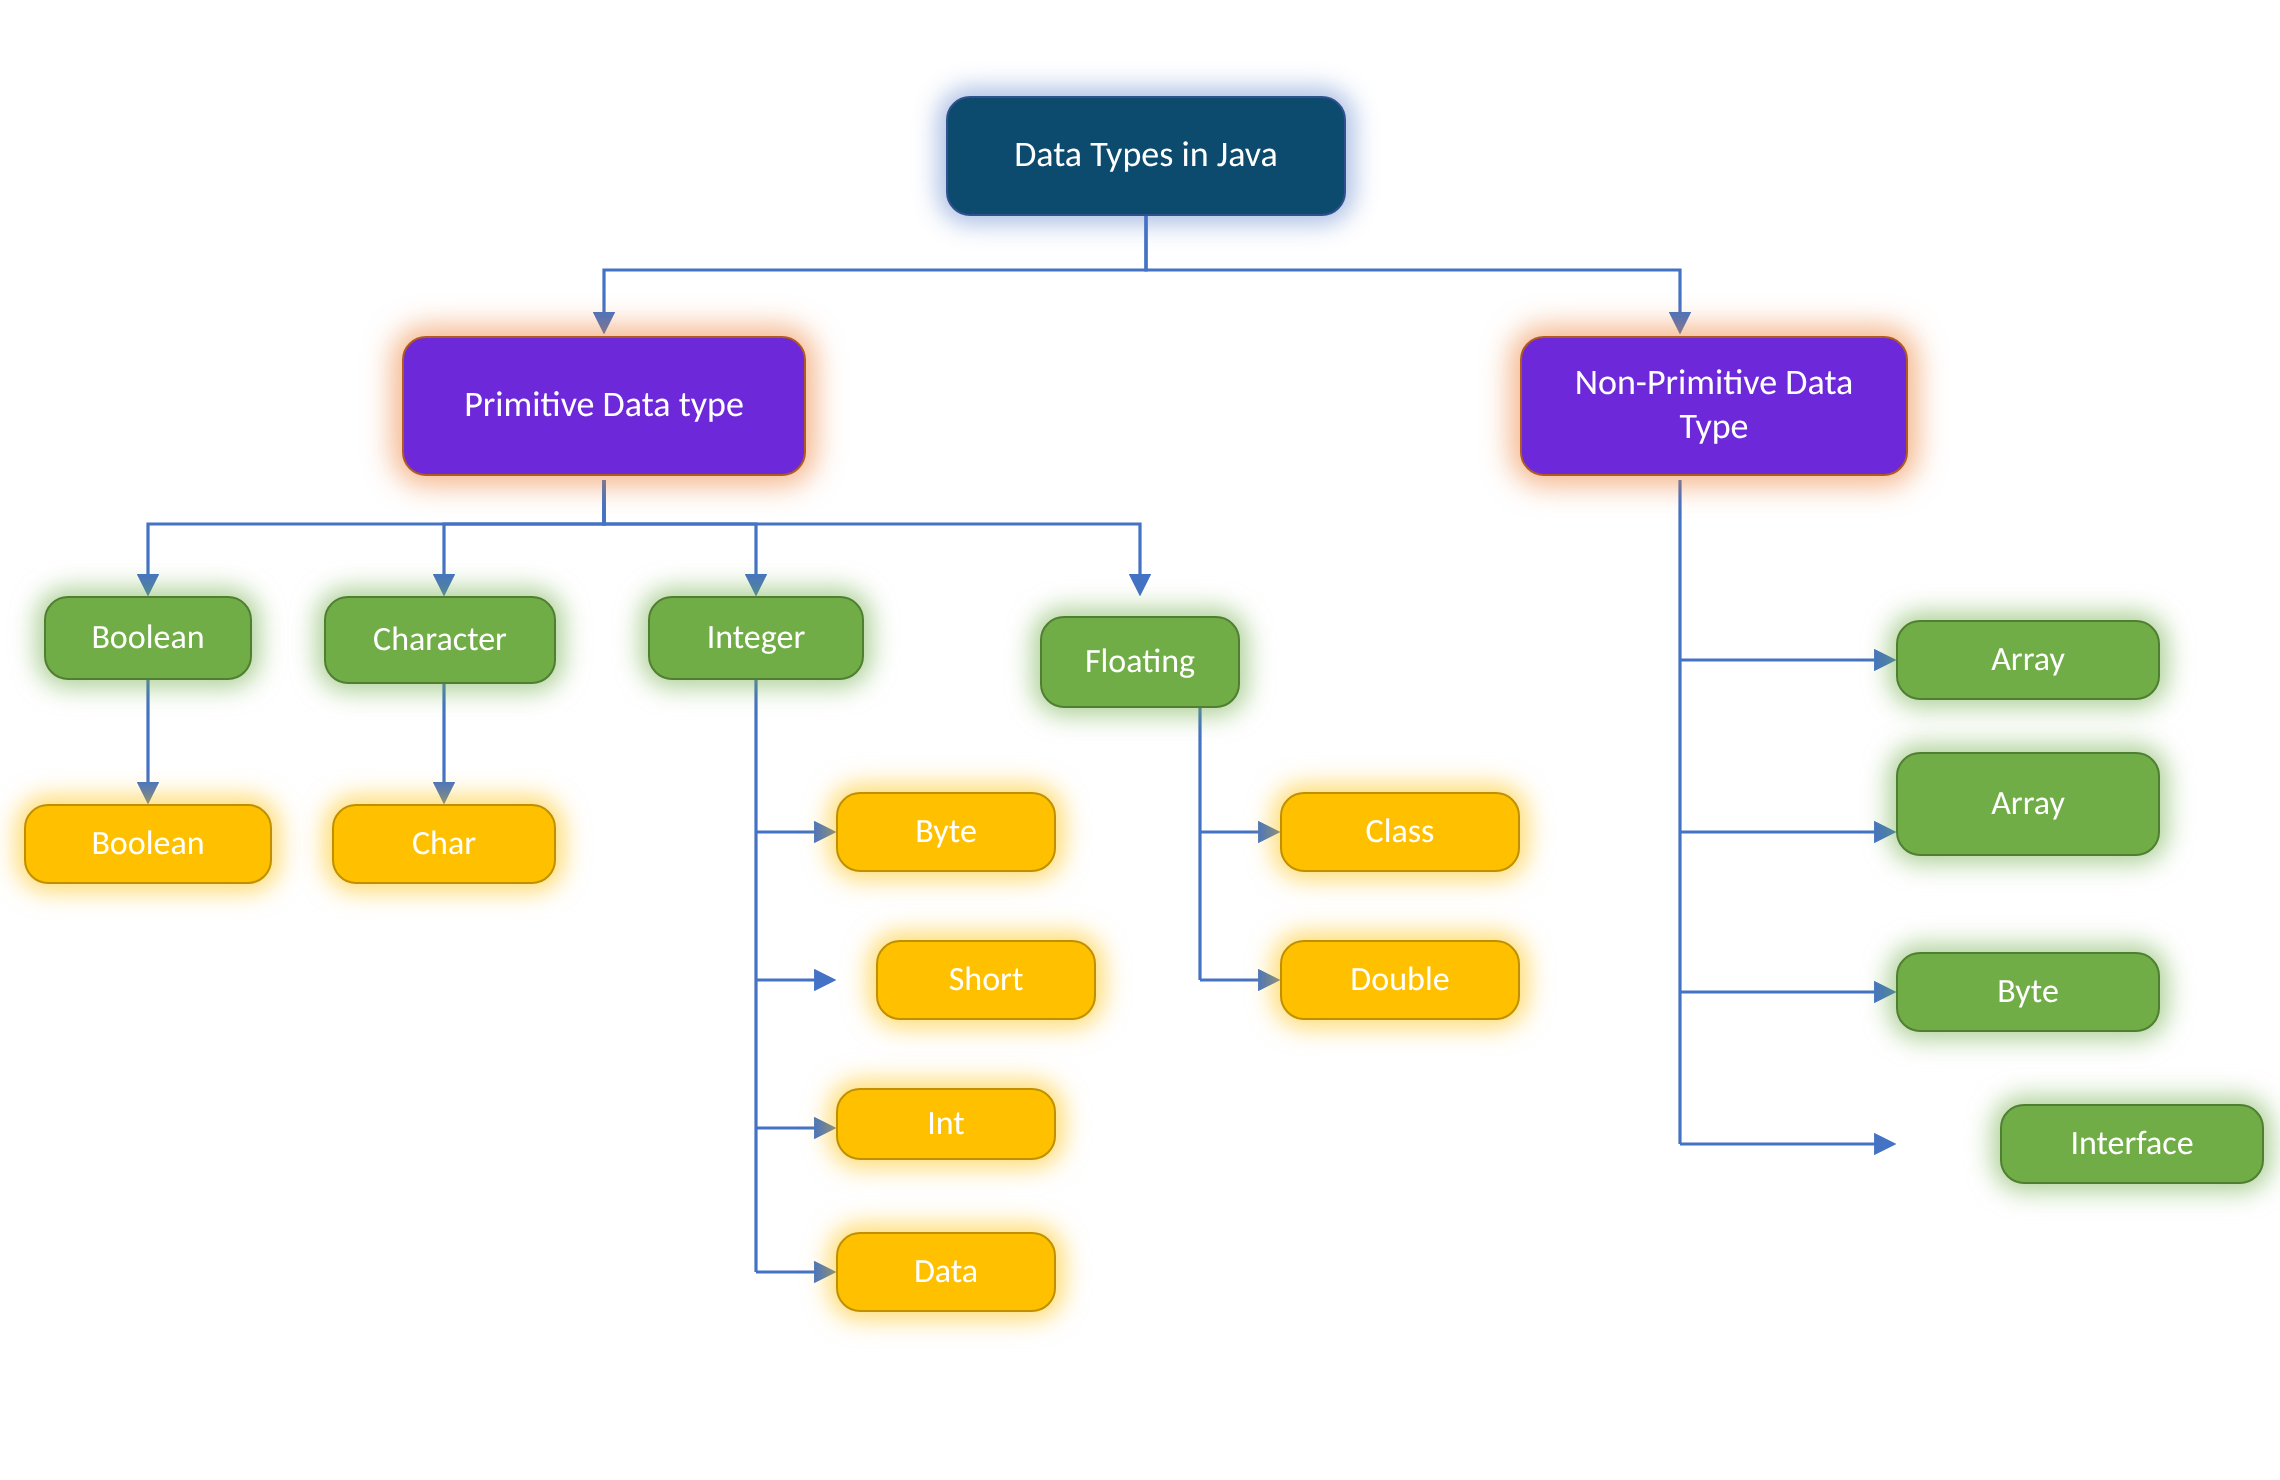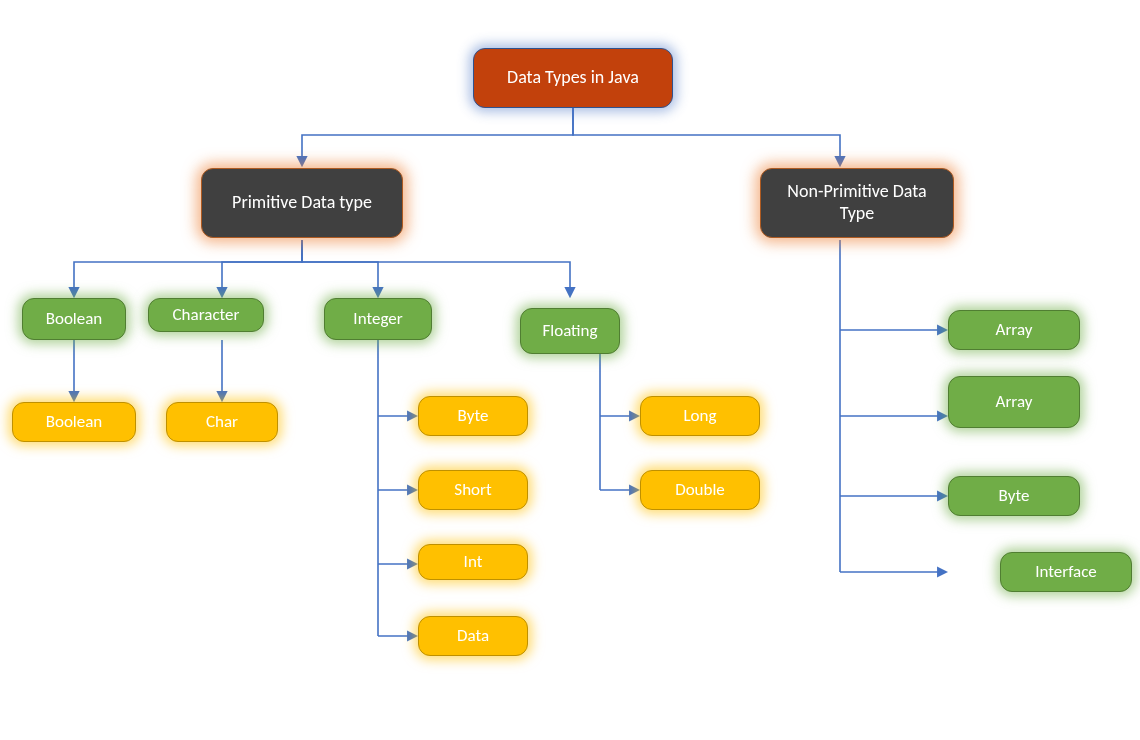--- a/index.html
+++ b/index.html
@@ -14,27 +14,27 @@
     display:flex;align-items:center;justify-content:center;
     text-align:center;
     color:#fff;
     border-radius:12px;
     box-sizing:border-box;
     font-size:17px;
     line-height:1.2;
     padding:4px 8px;
   }
   .blue{
-    background:#c2410c;
+    background:#0c4a6e;
     border:1.5px solid #2f528f;
     box-shadow:0 0 12px 4px rgba(68,114,196,.45);
     font-size:18px;
   }
   .orange{
-    background:#404040;
+    background:#6d28d9;
     border:1.5px solid #ae5a21;
     box-shadow:0 0 14px 5px rgba(237,125,49,.55);
     font-size:18px;
   }
   .green{
     background:#70ad47;
     border:1.5px solid #507e32;
     box-shadow:0 0 12px 4px rgba(112,173,71,.55);
   }
   .yellow{
@@ -84,32 +84,32 @@
     <path d="M 840 572 H 946" marker-end="url(#ah)"></path>
   </g>
 </svg>
 
 <div class="node blue" style="left:473px;top:48px;width:200px;height:60px">Data Types in Java</div>
 
 <div class="node orange" style="left:201px;top:168px;width:202px;height:70px">Primitive Data type</div>
 <div class="node orange" style="left:760px;top:168px;width:194px;height:70px">Non-Primitive Data Type</div>
 
 <div class="node green" style="left:22px;top:298px;width:104px;height:42px">Boolean</div>
-<div class="node green" style="left:148px;top:298px;width:116px;height:34px">Character</div>
+<div class="node green" style="left:162px;top:298px;width:116px;height:44px">Character</div>
 <div class="node green" style="left:324px;top:298px;width:108px;height:42px">Integer</div>
 <div class="node green" style="left:520px;top:308px;width:100px;height:46px">Floating</div>
 
 <div class="node yellow" style="left:12px;top:402px;width:124px;height:40px">Boolean</div>
 
 <div class="node yellow" style="left:166px;top:402px;width:112px;height:40px">Char</div>
 
 <div class="node yellow" style="left:418px;top:396px;width:110px;height:40px">Byte</div>
-<div class="node yellow" style="left:418px;top:470px;width:110px;height:40px">Short</div>
+<div class="node yellow" style="left:438px;top:470px;width:110px;height:40px">Short</div>
 <div class="node yellow" style="left:418px;top:544px;width:110px;height:36px">Int</div>
 <div class="node yellow" style="left:418px;top:616px;width:110px;height:40px">Data</div>
 
-<div class="node yellow" style="left:640px;top:396px;width:120px;height:40px">Long</div>
+<div class="node yellow" style="left:640px;top:396px;width:120px;height:40px">Class</div>
 <div class="node yellow" style="left:640px;top:470px;width:120px;height:40px">Double</div>
 
 <div class="node green" style="left:948px;top:310px;width:132px;height:40px">Array</div>
 <div class="node green" style="left:948px;top:376px;width:132px;height:52px">Array</div>
 <div class="node green" style="left:948px;top:476px;width:132px;height:40px">Byte</div>
 <div class="node green" style="left:1000px;top:552px;width:132px;height:40px">Interface</div>
 
 </body></html>

